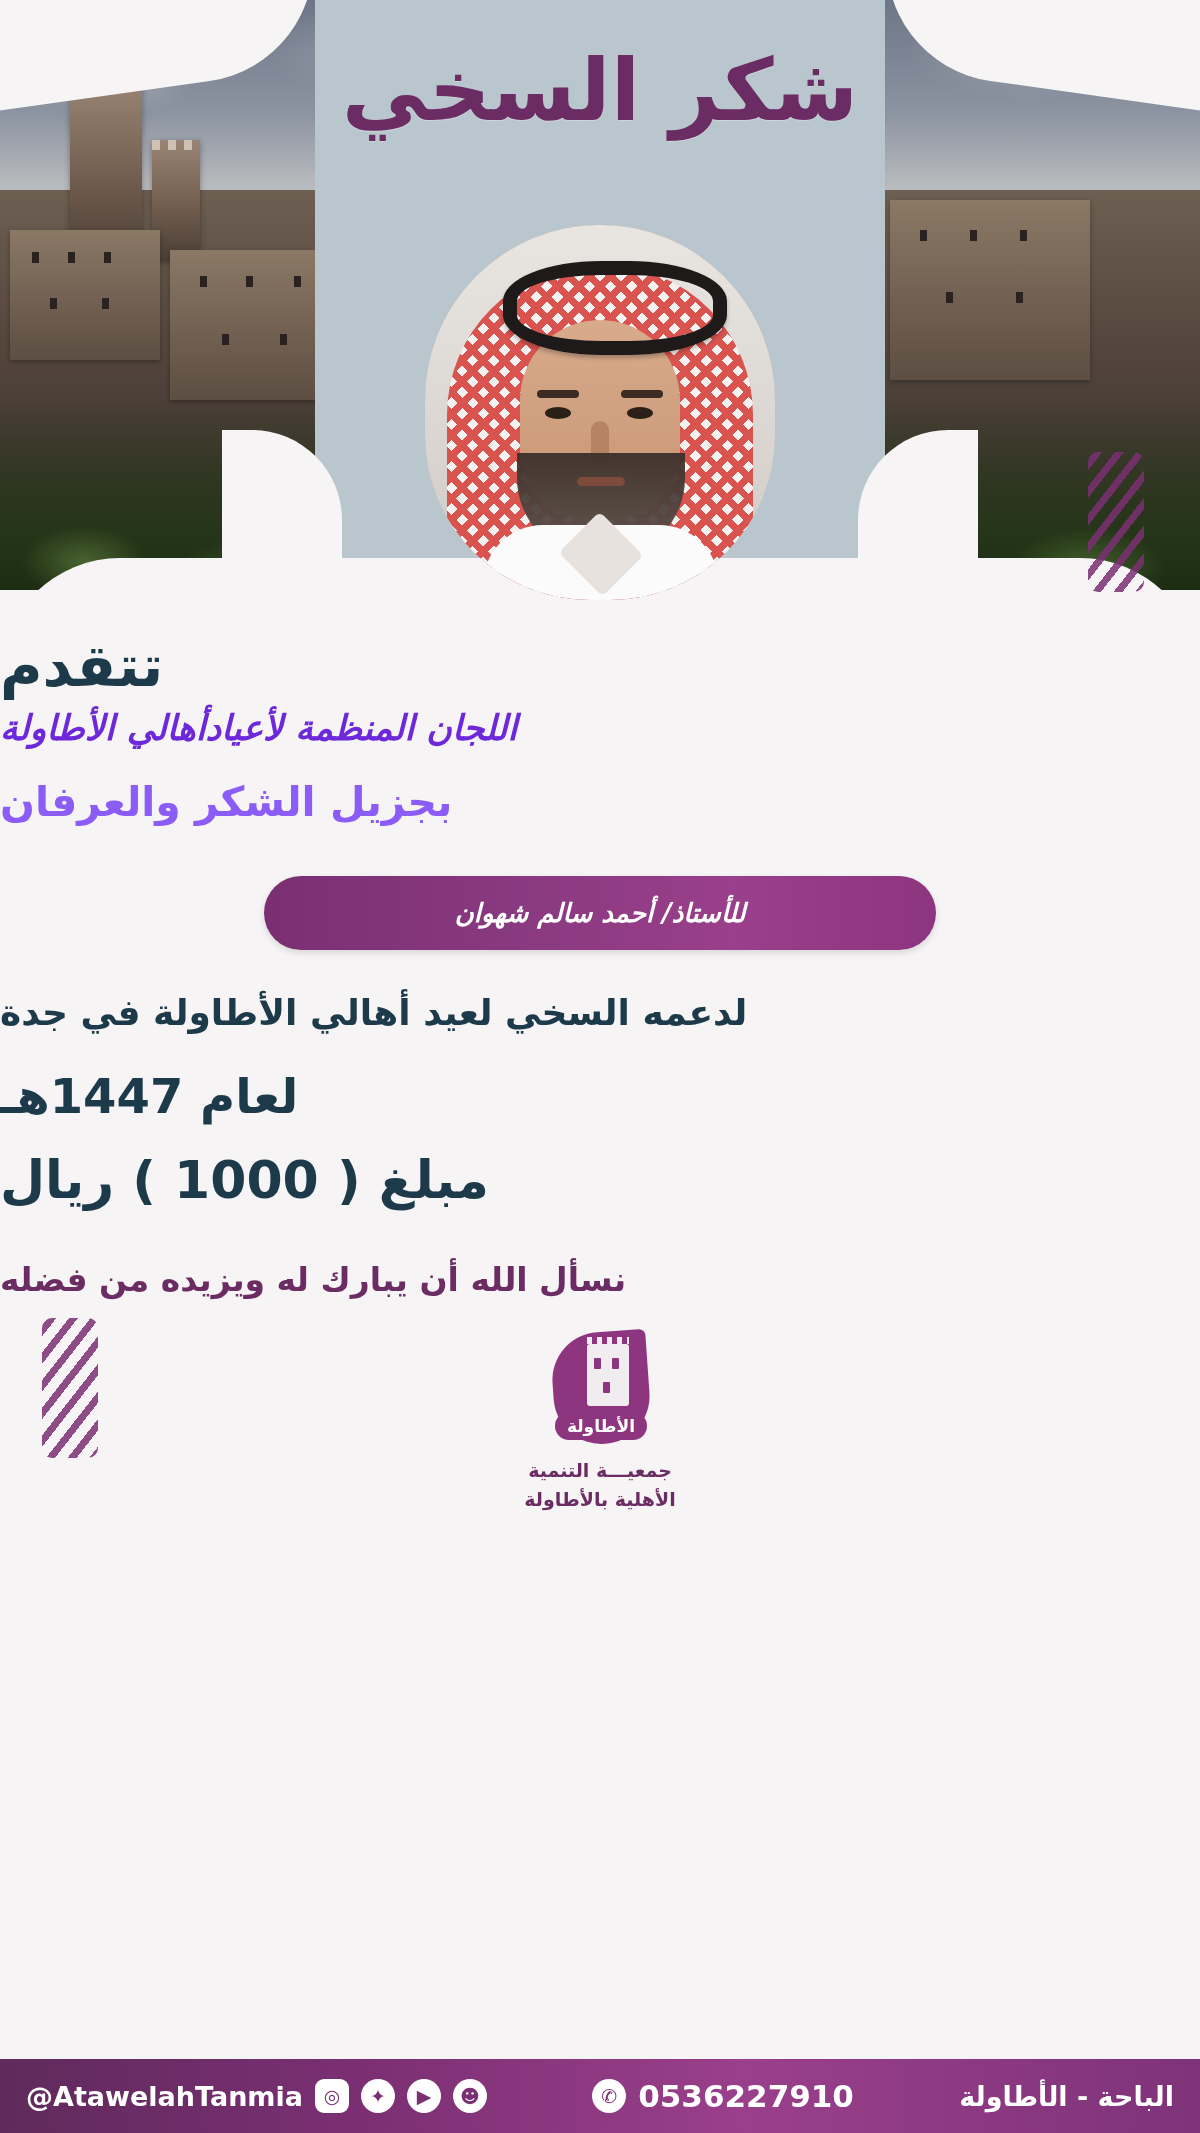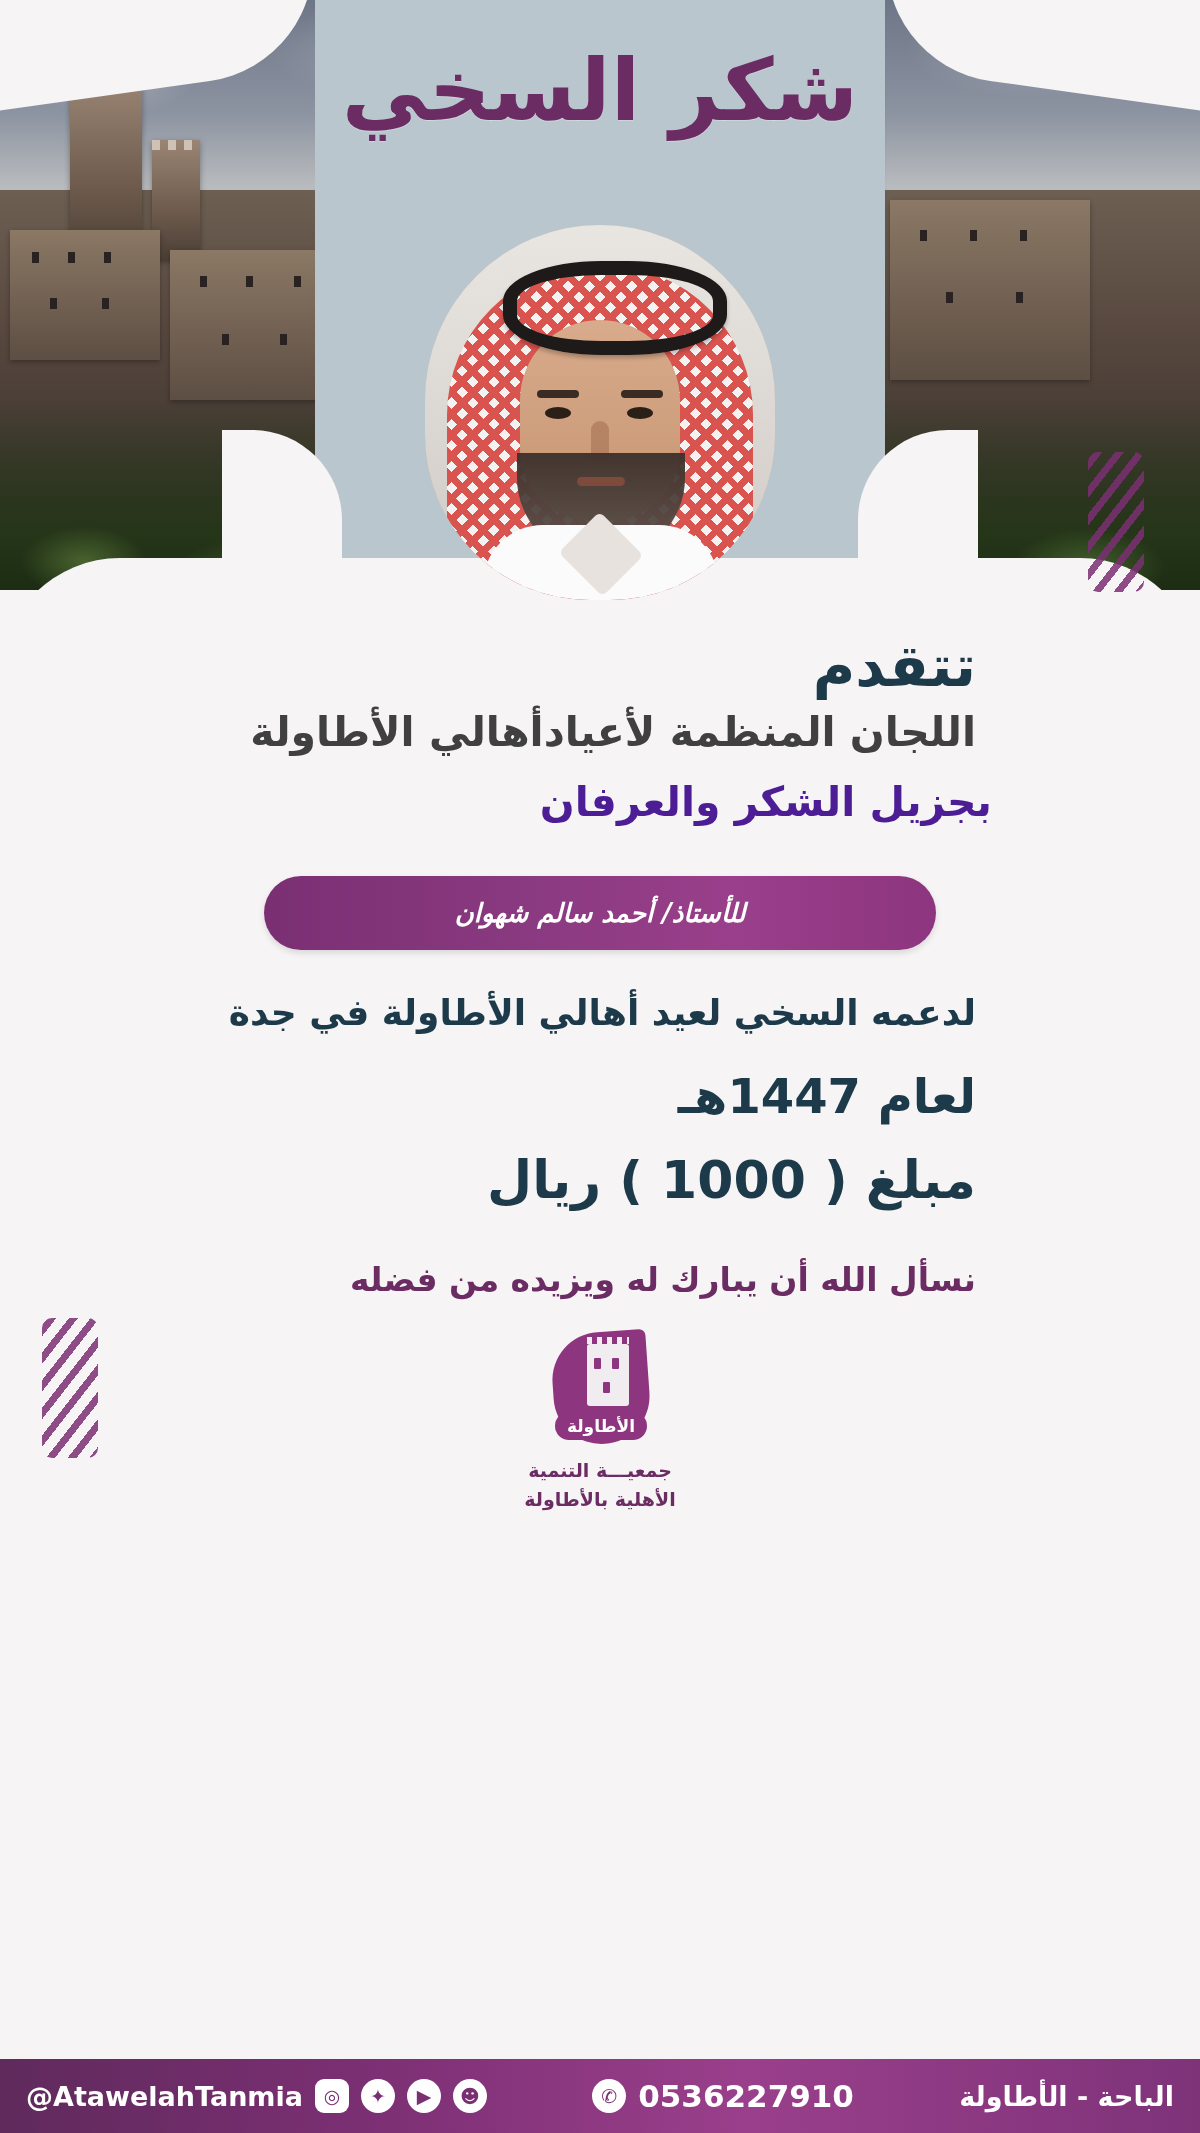--- a/index.html
+++ b/index.html
@@ -146,27 +146,27 @@
     position:absolute;left:58px;top:300px;width:236px;height:90px;
     background:#fbfbfb;border-radius:60px 60px 0 0;
   }
   .p-collar{
     position:absolute;left:145px;top:300px;width:62px;height:58px;
     background:#e7e2dd;transform:rotate(45deg);border-radius:6px;
   }
 
   
   .txt{
-    position:absolute;left:0;width:976px;text-align:right;direction:rtl;
+    position:absolute;left:0;width:976px;text-align:left;direction:rtl;
   }
   .t-ttaqadam{
     top:632px;color:#1d3a4b;font-size:58px;font-weight:700;letter-spacing:1px;
   }
-  .t-line1{top:708px;color:#404040;font-size:41px;font-weight:700;}
-  .t-line2{top:778px;color:#4c1d95;font-size:41px;font-weight:700;letter-spacing:1px;padding-left:16px;}
+  .t-line1{top:708px;color:#6d28d9;font-size:35px;font-weight:700;font-style:italic;}
+  .t-line2{top:778px;color:#8b5cf6;font-size:41px;font-weight:700;letter-spacing:1px;}
 
   .name-pill{
     position:absolute;left:50%;transform:translateX(-50%);
     top:876px;width:672px;height:74px;border-radius:37px;
     background:linear-gradient(90deg,#7b2f73 0%,#8a3a80 40%,#9a3f8b 70%,#8e357f 100%);
     display:flex;align-items:center;justify-content:center;
     box-shadow:0 3px 6px rgba(0,0,0,.12);
   }
   .name-pill span{
     color:#ffffff;font-size:26px;font-weight:700;direction:rtl;letter-spacing:.5px;font-style:italic;

